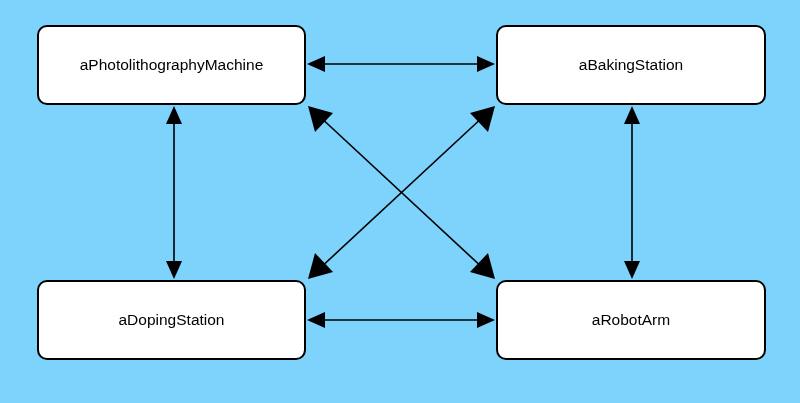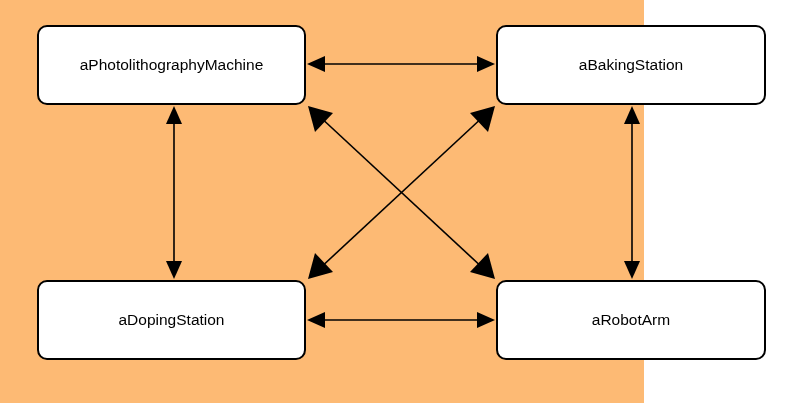--- a/index.html
+++ b/index.html
@@ -9,23 +9,23 @@
     background: #ffffff;
   }
   body {
     width: 800px;
     height: 403px;
     font-family: "Liberation Sans", sans-serif;
     overflow: hidden;
   }
   #diagram-canvas {
     position: relative;
-    width: 644px;
+    width: 800px;
     height: 403px;
-    background: #fdba74;
+    background: #7dd3fc;
   }
   #diagram-svg {
     position: absolute;
     top: 0;
     left: 0;
     width: 800px;
     height: 403px;
     display: block;
   }
   .node-box {

